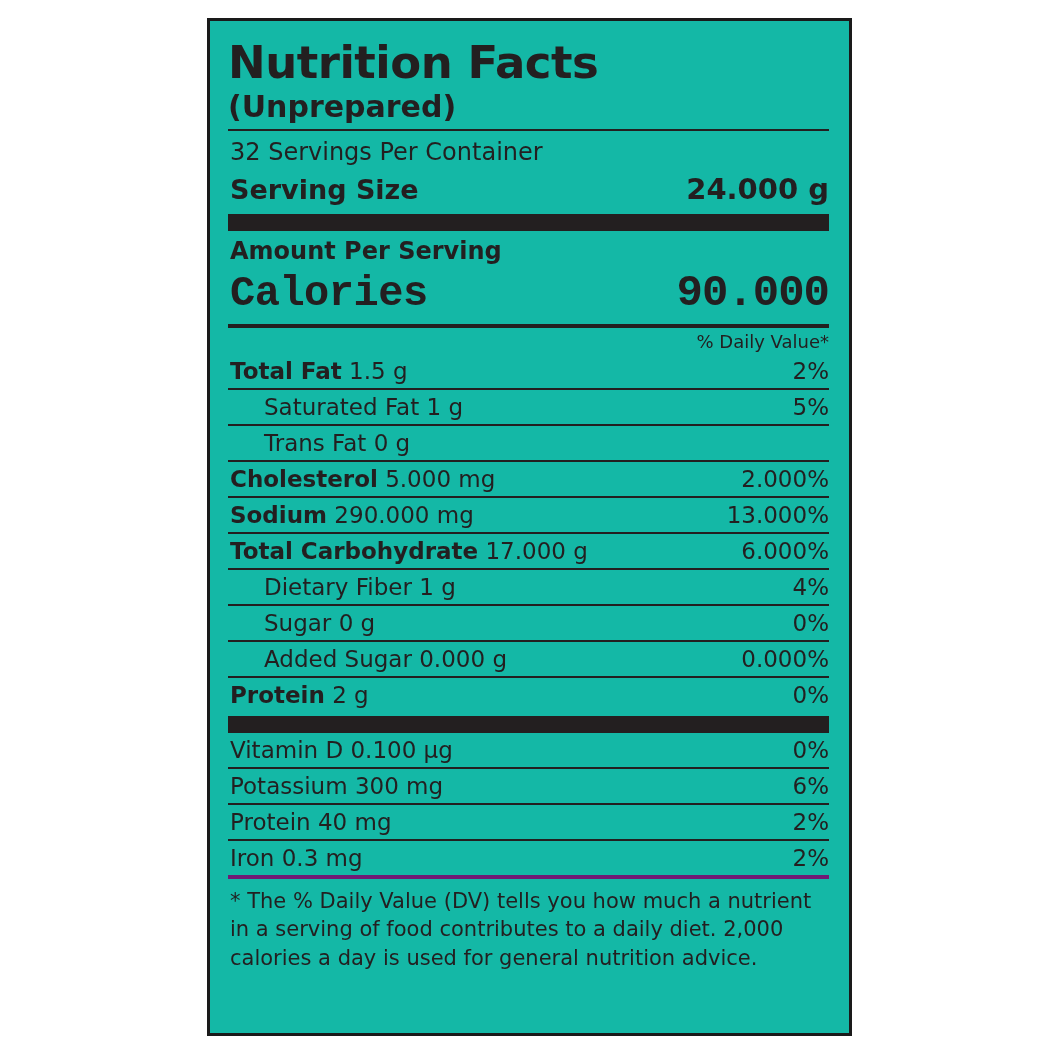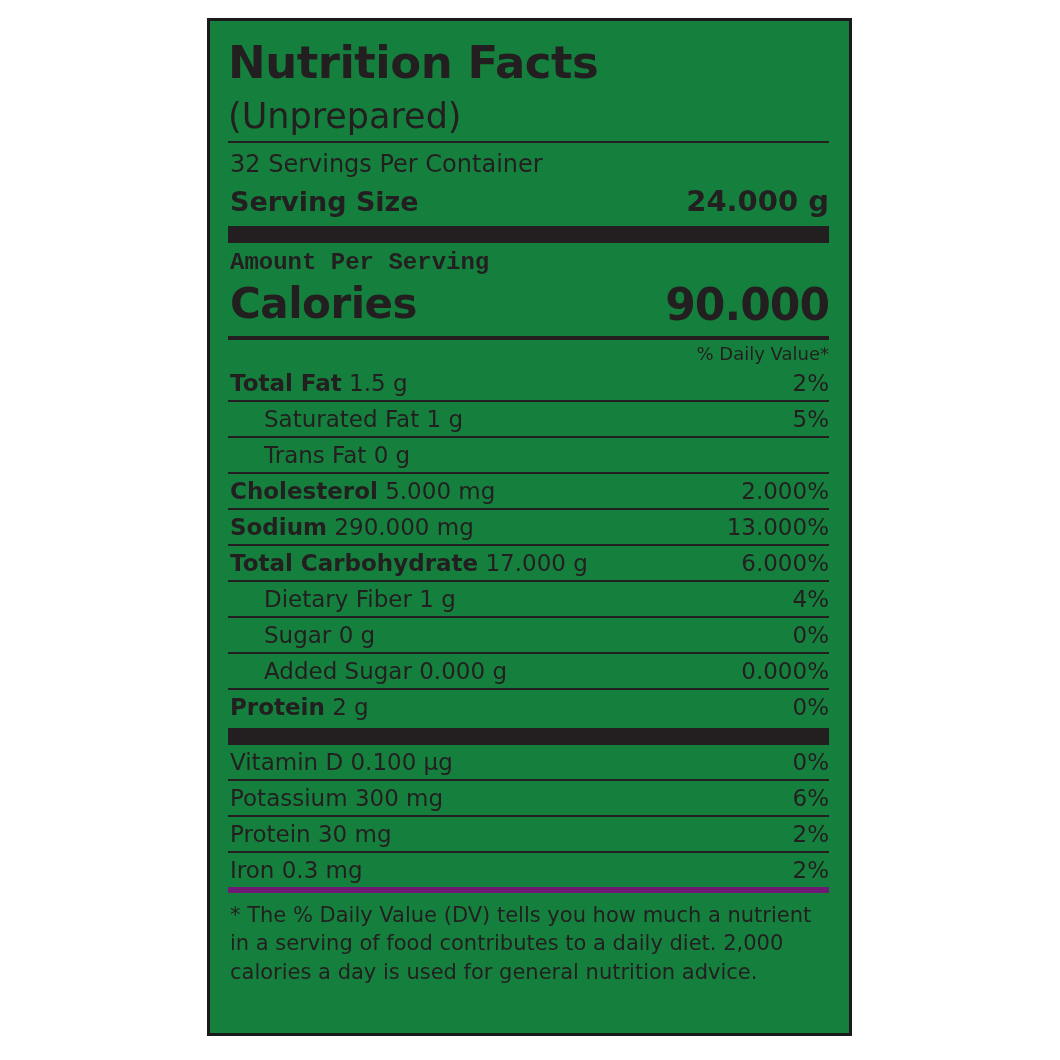--- a/index.html
+++ b/index.html
@@ -16,38 +16,38 @@
     position: relative;
     background: #ffffff;
   }
   .label-panel {
     position: absolute;
     left: 207px;
     top: 18px;
     width: 645px;
     height: 1018px;
     border: 3px solid #1a1a1a;
-    background: #15803d;
+    background: #14b8a6;
     box-sizing: border-box;
     padding: 10px 20px 8px 18px;
     color: #231f20;
   }
   .title {
     font-size: 45px;
     font-weight: bold;
     letter-spacing: -0.5px;
     line-height: 1.15;
     margin: 6px 0 0 0;
     font-family: "DejaVu Sans", sans-serif;
   }
   .subtitle {
-    font-size: 35px;
-    font-weight: normal;
+    font-size: 30px;
+    font-weight: bold;
     line-height: 1.2;
-    margin: 6px 0 4px 0;
+    margin: 0 0 4px 0;
   }
   .rule-thin {
     border-bottom: 2px solid #231f20;
     margin: 4px 0 0 0;
   }
   .rule-med {
     border-bottom: 4px solid #231f20;
     margin: 3px 0 0 0;
   }
   .rule-thick {
@@ -73,27 +73,27 @@
     padding: 2px 0 4px 2px;
   }
   .serving-size .amt {
     font-size: 29px;
     font-weight: bold;
   }
   .amount-per {
     font-size: 24px;
     font-weight: bold;
     padding: 6px 0 2px 2px;
-    font-family: Liberation Mono, monospace;
   }
   .calories-row {
     display: flex;
     justify-content: space-between;
-    align-items: flex-start;
+    align-items: flex-end;
     padding: 1px 0 3px 2px;
+    font-family: Liberation Mono, monospace;
   }
   .calories-label {
     font-size: 42px;
     font-weight: bold;
     letter-spacing: -0.5px;
   }
   .calories-value {
     font-size: 44px;
     font-weight: bold;
     letter-spacing: -1px;
@@ -114,21 +114,21 @@
   .nrow.no-border { border-bottom: none; }
   .nrow .name { white-space: nowrap; }
   .nrow .name b { font-weight: bold; }
   .indent1 { padding-left: 34px; }
   .dv { font-weight: normal; white-space: nowrap; }
   .footnote {
     font-size: 21px;
     line-height: 1.35;
     padding: 8px 2px 0 2px;
   }
-  .sep-top { border-top: 6px solid #701a75; }
+  .sep-top { border-top: 4px solid #701a75; }
 </style>
 </head>
 <body>
 
 <div id="root">
   <div class="label-panel">
 
     <div class="title">Nutrition Facts</div>
     <div class="subtitle">(Unprepared)</div>
 
@@ -202,21 +202,21 @@
     <div id="micro-list">
         <div class="nrow">
           <span class="name"><span>Vitamin D</span><span> 0.100 µg</span></span>
           <span class="dv">0%</span>
         </div>
         <div class="nrow">
           <span class="name"><span>Potassium</span><span> 300 mg</span></span>
           <span class="dv">6%</span>
         </div>
         <div class="nrow">
-          <span class="name"><span>Protein</span><span> 30 mg</span></span>
+          <span class="name"><span>Protein</span><span> 40 mg</span></span>
           <span class="dv">2%</span>
         </div>
         <div class="nrow no-border">
           <span class="name"><span>Iron</span><span> 0.3 mg</span></span>
           <span class="dv">2%</span>
         </div>
       </div>
 
     <div class="footnote sep-top">* The % Daily Value (DV) tells you how much a nutrient in a serving of food contributes to a daily diet. 2,000 calories a day is used for general nutrition advice.</div>
 

